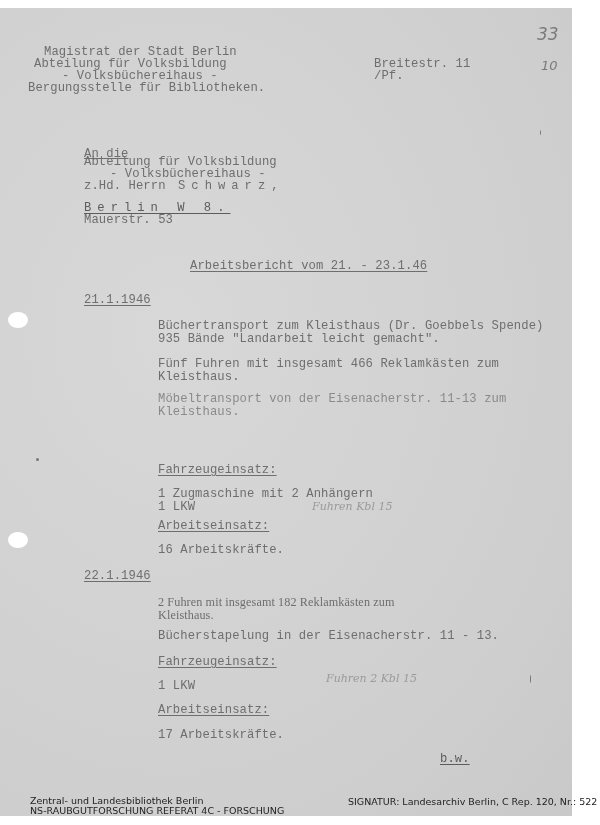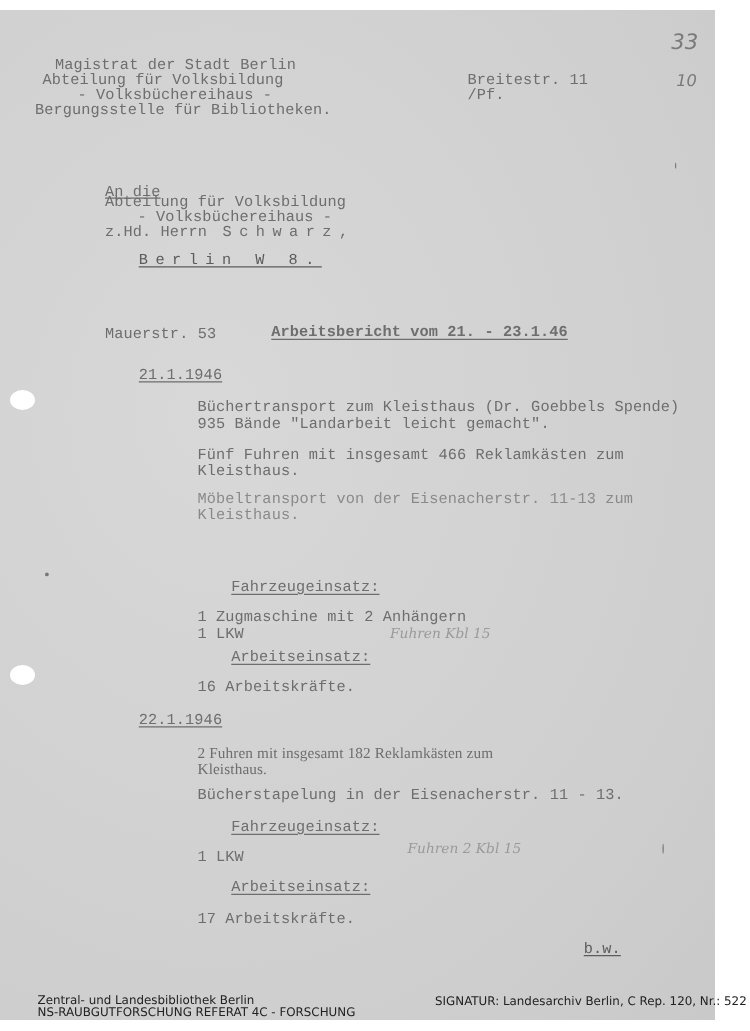--- a/index.html
+++ b/index.html
@@ -9,21 +9,21 @@
       font-family: "Liberation Mono", "DejaVu Sans Mono", monospace;
     }
     .page {
       position: absolute; left: 0; top: 8px; width: 572px; height: 808px;
       background: #d3d3d3;
       background-image: radial-gradient(ellipse at 30% 40%, #d8d8d8 0%, #cfcfcf 70%, #c9c9c9 100%);
     }
     .tw { position: absolute; color: #6e6e6e; font-size: 12.2px; line-height: 12.5px; white-space: pre; letter-spacing: 0.1px; }
     .dk { color: #5c5c5c; }
     .lt { color: #8a8a8a; }
-    .u { text-decoration: underline; text-underline-offset: 2px; margin-left: 27px; }
+    .u { text-decoration: underline; text-underline-offset: 2px; }
     .spaced { letter-spacing: 6px; }
     .hole { position: absolute; width: 20px; height: 16px; border-radius: 50%; background: #ffffff; }
     .hand { position: absolute; font-family: "DejaVu Serif", serif; font-style: italic; color: #9a9a9a; font-size: 11px; white-space: pre; }
     .pagenum { position: absolute; font-family: "DejaVu Sans", sans-serif; color: #7a7a7a; font-size: 17px; font-style: italic; }
     .footer { position: absolute; font-family: "DejaVu Sans", sans-serif; font-size: 9.5px; color: #222; line-height: 11px; white-space: pre; }
     .dot { position: absolute; background: #777; border-radius: 50%; }
   </style>
 </head>
 <body>
 
@@ -43,23 +43,23 @@
   <div class="tw" style="left:374px;top:62px;">/Pf.</div>
   <div class="pagenum" style="left:537px;top:16px;">33</div>
   <div class="pagenum" style="left:541px;top:50px;font-size:13px;">10</div>
 
   <div class="tw" style="left:84px;top:140px;text-decoration:underline;">An die</div>
   <div class="tw" style="left:84px;top:148px;">Abteilung für Volksbildung</div>
   <div class="tw" style="left:110px;top:160px;">- Volksbüchereihaus -</div>
   <div class="tw" style="left:84px;top:172px;">z.Hd. Herrn</div>
   <div class="tw spaced" style="left:178px;top:172px;">Schwarz,</div>
   <div class="tw spaced u dk" style="left:84px;top:194px;">Berlin W 8.</div>
-  <div class="tw" style="left:84px;top:206px;margin-top:47px;">Mauerstr. 53</div>
+  <div class="tw" style="left:84px;top:206px;">Mauerstr. 53</div>
 
-  <div class="tw u" style="left:190px;top:252px;font-weight:bold;">Arbeitsbericht vom 21. - 23.1.46</div>
+  <div class="tw u" style="left:190px;top:252px;">Arbeitsbericht vom 21. - 23.1.46</div>
 
   <div class="tw u" style="left:84px;top:286px;">21.1.1946</div>
   <div class="tw" style="left:158px;top:312px;">Büchertransport zum Kleisthaus (Dr. Goebbels Spende)
 935 Bände "Landarbeit leicht gemacht".</div>
   <div class="tw" style="left:158px;top:350px;">Fünf Fuhren mit insgesamt 466 Reklamkästen zum
 Kleisthaus.</div>
   <div class="tw lt" style="left:158px;top:385px;">Möbeltransport von der Eisenacherstr. 11-13 zum
 Kleisthaus.</div>
   <div class="tw u" style="left:158px;top:456px;">Fahrzeugeinsatz:</div>
   <div class="tw" style="left:158px;top:480px;">1 Zugmaschine mit 2 Anhängern

